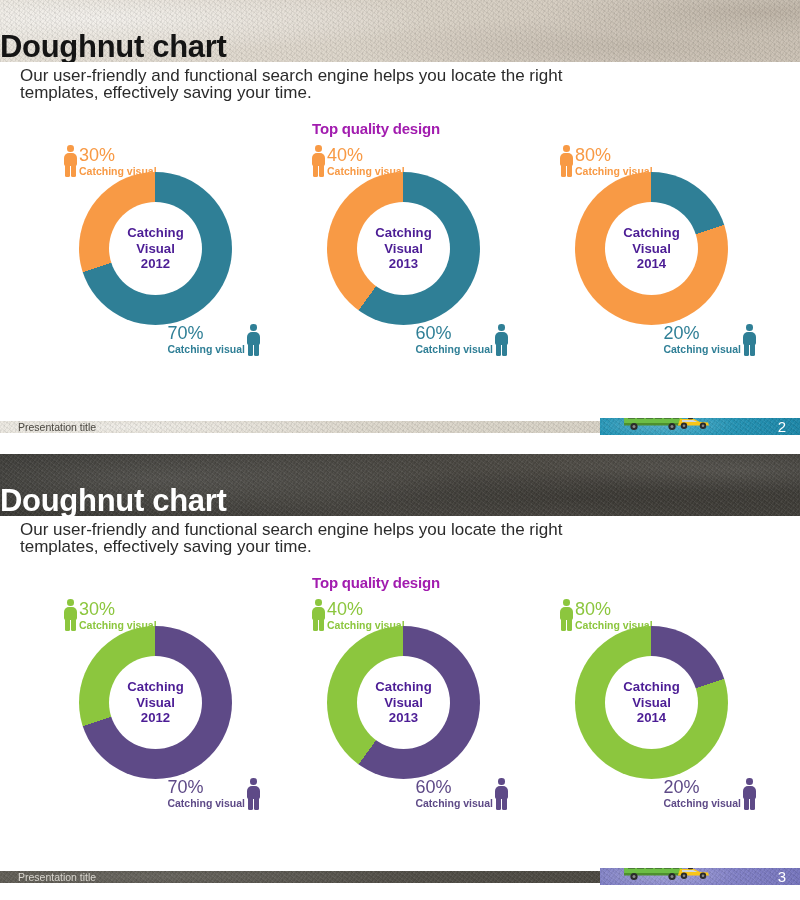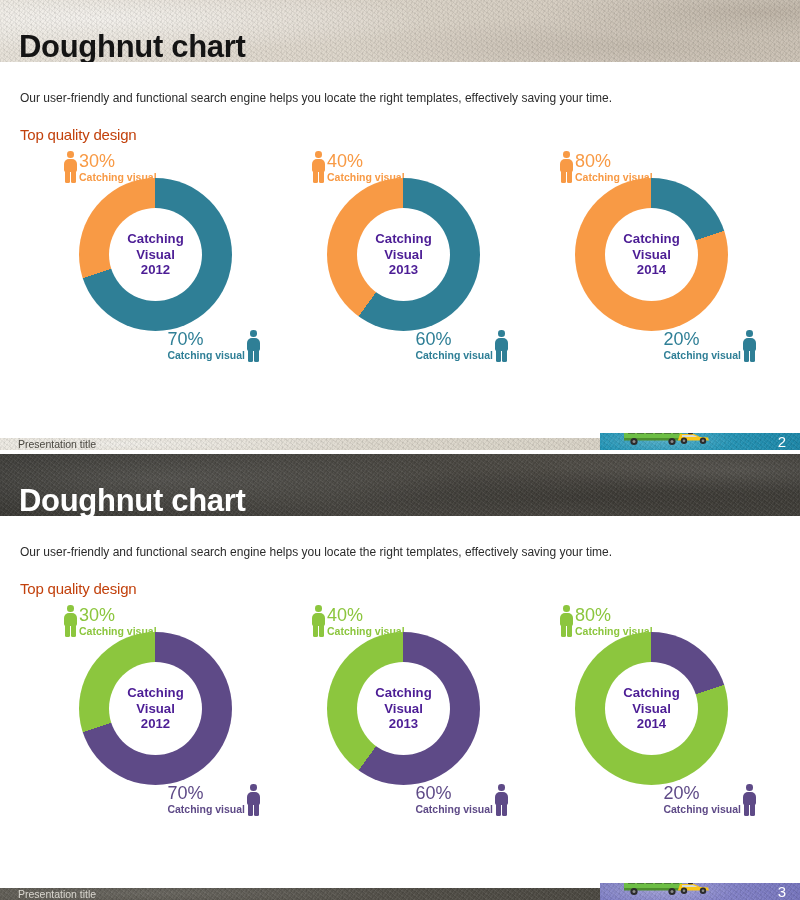--- a/index.html
+++ b/index.html
@@ -39,44 +39,43 @@
   .grain {
     position: absolute; inset: 0; pointer-events: none;
     background-image:
       repeating-linear-gradient(37deg, rgba(0,0,0,.055) 0 1px, rgba(255,255,255,.045) 1px 2px, rgba(0,0,0,0) 2px 4px),
       repeating-linear-gradient(127deg, rgba(0,0,0,.05) 0 1px, rgba(255,255,255,.04) 1px 2px, rgba(0,0,0,0) 2px 3px),
       repeating-linear-gradient(83deg, rgba(0,0,0,.035) 0 1px, rgba(0,0,0,0) 1px 5px);
     opacity: .95;
   }
   .slide-title {
     position: relative; z-index: 2;
-    padding-left: 19px;
     font-size: 31px;
     font-weight: bold;
     letter-spacing: -0.3px;
     white-space: nowrap;
     margin-top: 32px;
   }
   .slide-1 .slide-title { color: #141414; }
   .slide-2 .slide-title { color: #ffffff; }
 
   
   .slide-body { position: relative; padding: 0 20px; }
   .intro {
-    font-size: 12px;
+    font-size: 17px;
     line-height: 17px;
     color: #2b2b2b;
-    padding-top: 28px;
+    padding-top: 5px;
     max-width: 620px;
   }
   .section-heading {
-    text-align: left;
+    text-align: center;
     font-size: 15px;
-    font-weight: normal;
-    color: #c2410c;
+    font-weight: bold;
+    color: #a21caf;
     margin-top: 19px;
     letter-spacing: -0.2px;
     padding-right: 48px;
   }
 
   
   .charts-row {
     display: flex;
     justify-content: space-between;
     padding: 0 16px 0 22px;
@@ -150,21 +149,21 @@
     color: #4c1d95;
     line-height: 15.5px;
   }
 
   
   .footer {
     position: absolute;
     left: 0; right: 0; bottom: 0;
     height: 47px;
     display: flex;
-    align-items: flex-end;
+    align-items: center;
     overflow: hidden;
   }
   .footer-bar {
     flex: 1;
     position: relative;
     display: flex;
     align-items: center;
     overflow: hidden;
   }
   .slide-1 .footer-bar {

